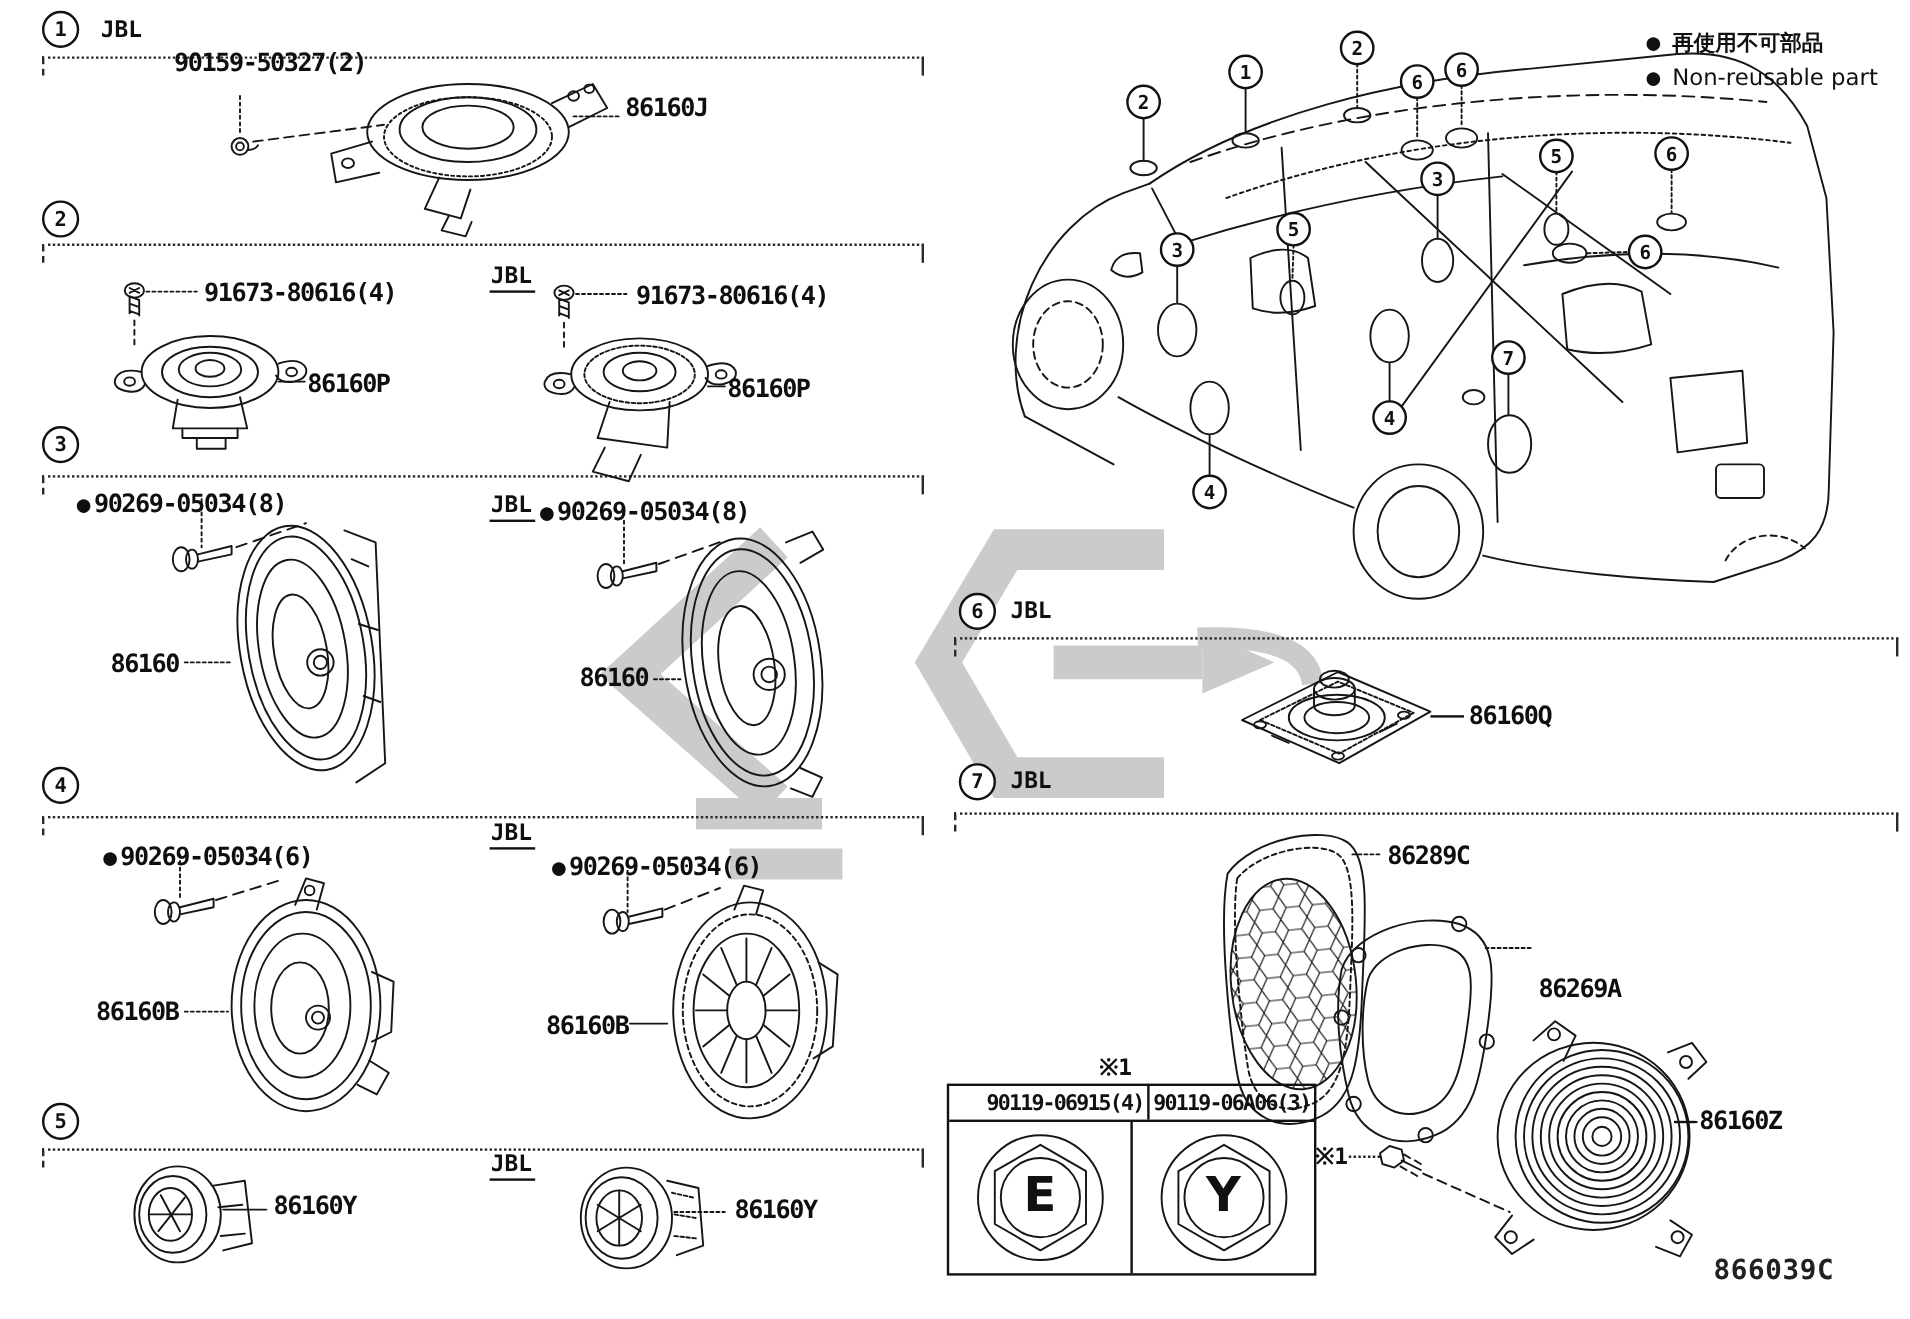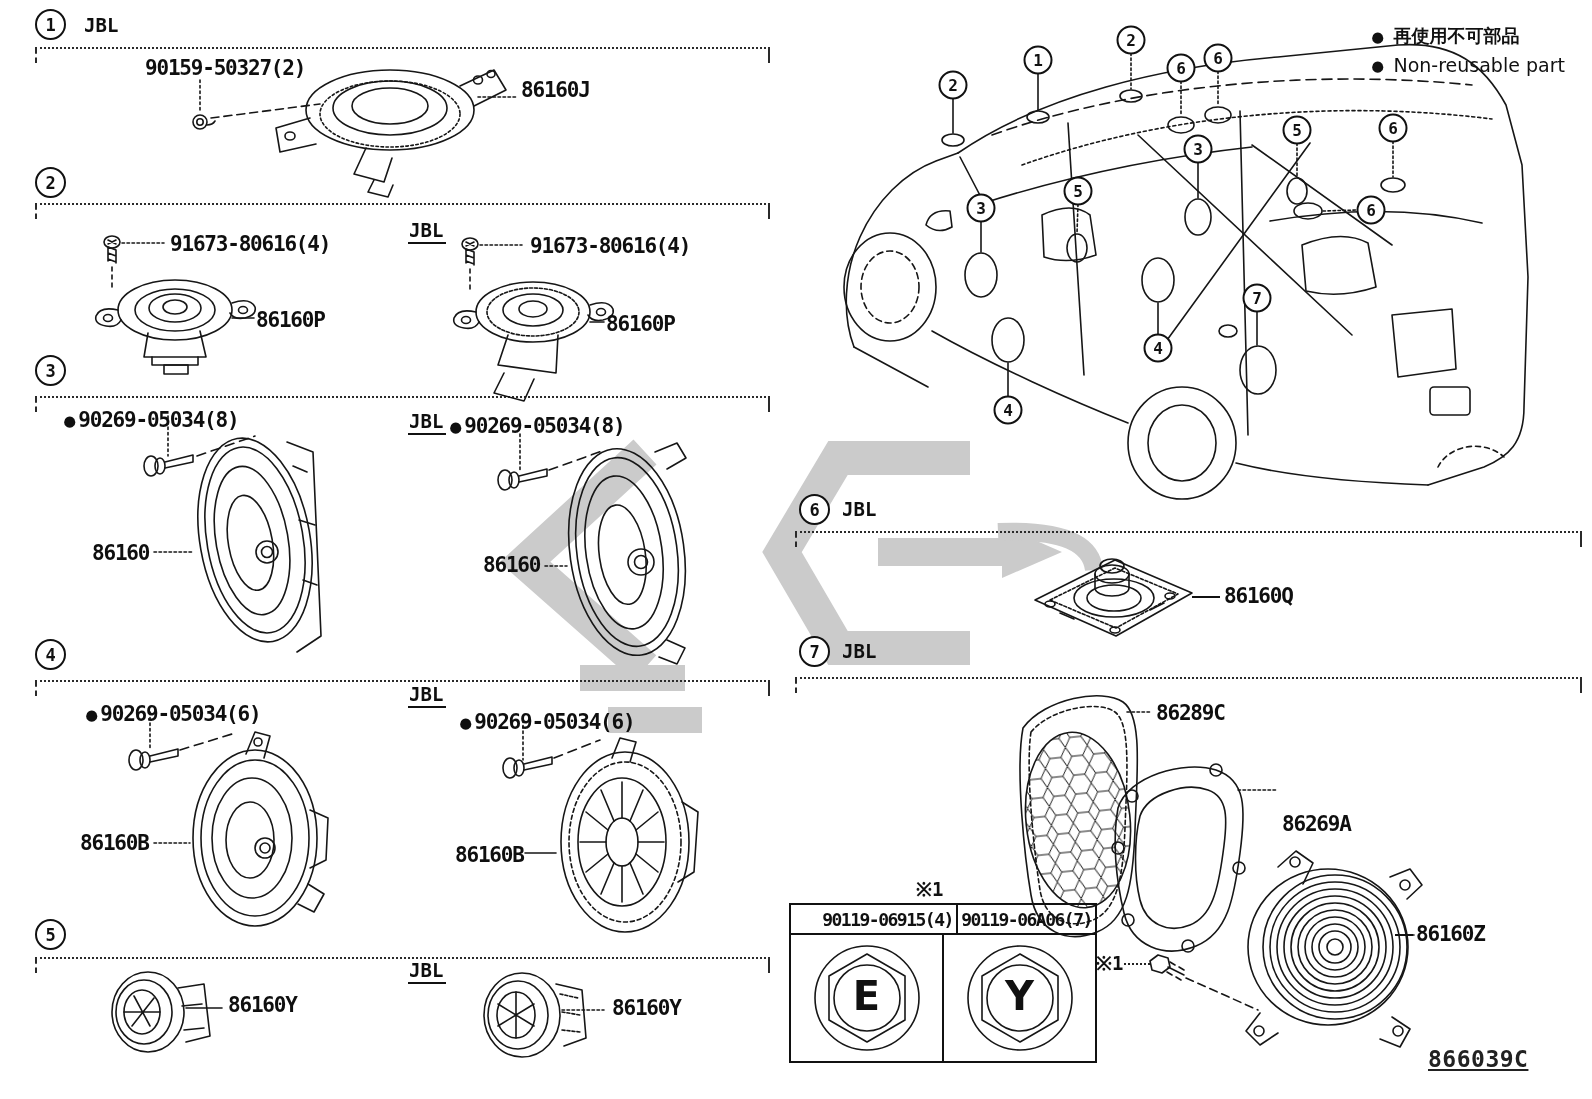--- a/index.html
+++ b/index.html
@@ -54,21 +54,21 @@
     <path class="wm" stroke-width="28" d="M448,132 L572,132"></path>
     <polygon fill="#cbcbcb" points="572,106 632,132 572,158"></polygon>
     <path class="wm" stroke-width="18" d="M568,112 Q660,108 664,150"></path>
   </svg>
 
   <div class="abs circ" style="left:35px;top:9px;">
       <span>1</span>
     </div>
   <div class="abs jbl" style="left:84px;top:14px;">JBL</div>
   <div class="bracket" style="left:35px;top:47px;width:735px;"></div>
-  <div class="abs pn" style="left:145px;top:56px;">90159-50327(2)</div>
+  <div class="abs pn" style="left:145px;top:40px;">90159-50327(2)</div>
   <div class="abs pn" style="left:521px;top:78px;">86160J</div>
   <svg style="left:138px;top:52px;" width="400" height="140" viewBox="0 0 400 140">
     <g class="ln">
       <line x1="62" y1="28" x2="62" y2="60" stroke-dasharray="2.5 3"></line>
       <circle cx="62" cy="70" r="7"></circle>
         <circle cx="62" cy="70" r="3.2"></circle>
       <path d="M69,73 a9,7 0 0 0 8,-4"></path>
       <line x1="73" y1="66" x2="182" y2="52" stroke-dasharray="8 5"></line>
     </g>
     <g class="ln">
@@ -472,21 +472,21 @@
       <circle cx="195" cy="112" r="8"></circle>
       <line x1="258" y1="100" x2="274" y2="100"></line>
     </g>
   </svg>
   <div class="lhs" style="left:1395px;top:934px;width:18px;"></div>
 
   <div class="abs note" style="left:916px;top:876px;">※1</div>
   <div class="nut-table" style="left:789px;top:903px;width:304px;">
     <div class="nut-head">
       <div class="cell">90119-06915(4)</div>
-      <div class="cell">90119-06A06(7)</div>
+      <div class="cell">90119-06A06(3)</div>
     </div>
     <div class="nut-body">
       <div class="cell">
         <svg style="left:6px;top:2px;" width="140" height="122" viewBox="0 0 140 122">
           <g class="ln">
             <circle cx="70" cy="61" r="52"></circle>
             <polygon points="70,17 108,39 108,83 70,105 32,83 32,39"></polygon>
             <circle cx="70" cy="61" r="33"></circle>
           </g>
         </svg>
@@ -498,15 +498,15 @@
             <circle cx="70" cy="61" r="52"></circle>
             <polygon points="70,17 108,39 108,83 70,105 32,83 32,39"></polygon>
             <circle cx="70" cy="61" r="33"></circle>
           </g>
         </svg>
         <span class="nut-mark">Y</span>
       </div>
     </div>
   </div>
 
-  <div class="abs code" style="left:1428px;top:1046px;text-decoration:underline;">866039C</div>
+  <div class="abs code" style="left:1428px;top:1046px;">866039C</div>
 
 </div>
 
 </body></html>

